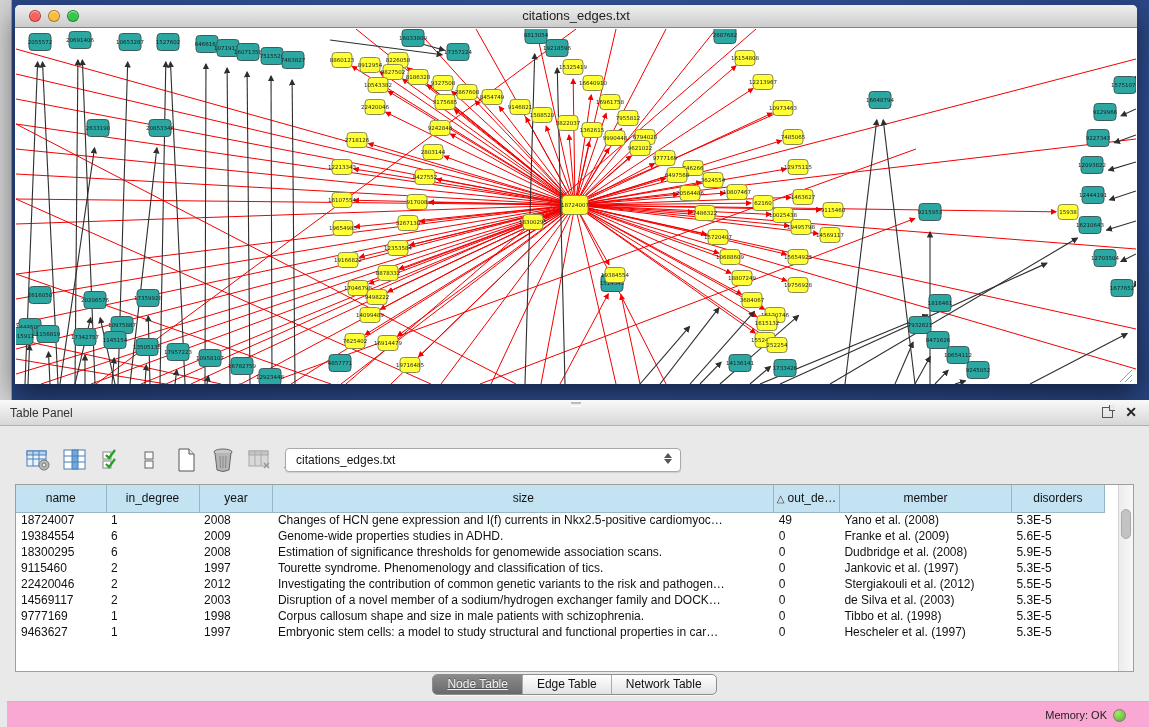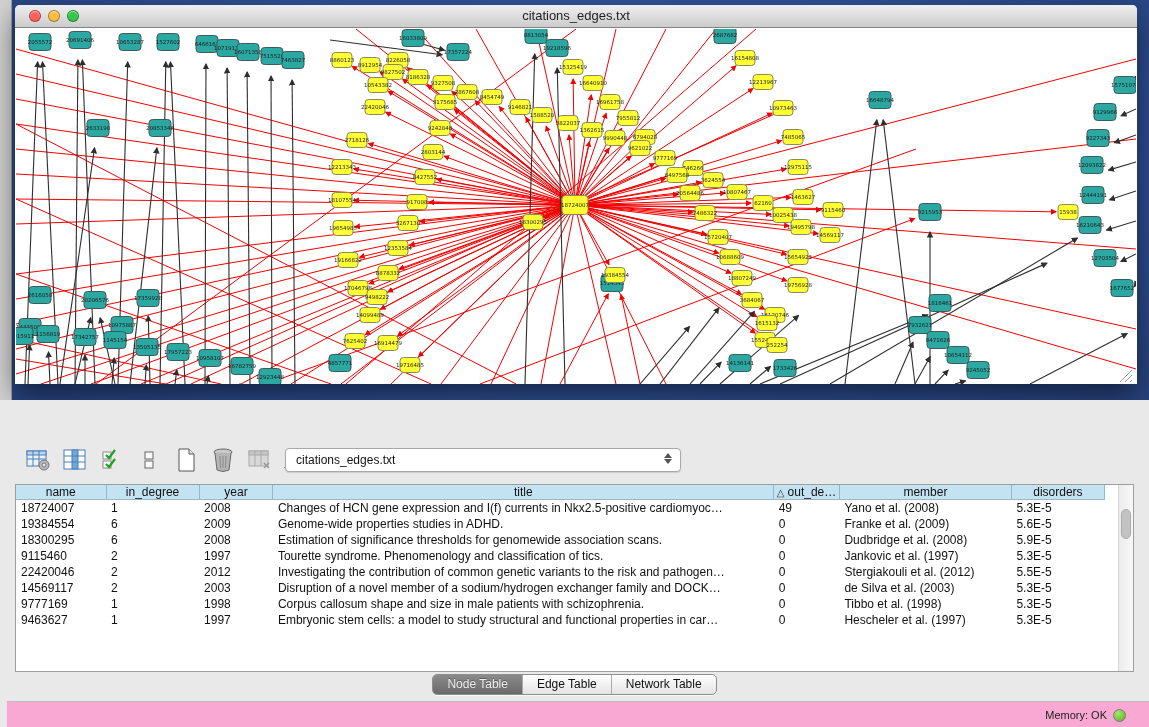--- a/index.html
+++ b/index.html
@@ -43,33 +43,33 @@
     box-shadow:0 1px 1px rgba(0,0,0,.12); }
   #table-select .val { position:absolute; left:10px; top:0; line-height:22px; }
   #table-select .arrows { position:absolute; right:8px; top:4px; display:flex; flex-direction:column; gap:1px; }
   #table-select .arrows i { width:0; height:0; border-left:4px solid transparent; border-right:4px solid transparent; }
   #table-select .arrows .up { border-bottom:5px solid #555; }
   #table-select .arrows .dn { border-top:5px solid #555; }
 
   #tablewrap { position:absolute; left:15px; top:84px; width:1119px; height:188px; background:#fff;
     border:1px solid #9e9e9e; overflow:hidden; }
   #grid { border-collapse:collapse; table-layout:fixed; width:1089px; font-size:12px; color:#111; }
-  #grid th { height:14px; background:var(--hdr,#c4e3f2); font-weight:normal; font-size:12px;
+  #grid th { height:27px; background:var(--hdr,#c4e3f2); font-weight:normal; font-size:12px;
     border-right:1px solid #94b8ca; border-bottom:1px solid #9bb6c4; text-align:center; overflow:hidden; white-space:nowrap; }
   #grid td { height:16px; padding:0 0 0 5px; white-space:nowrap; overflow:hidden; text-overflow:clip; }
   .sort-glyph { font-size:10px; margin-right:3px; color:#333; }
   #vscroll { position:absolute; right:0; top:0; bottom:0; width:15px; background:linear-gradient(90deg,#ececec,#f8f8f8); border-left:1px solid #d5d5d5; }
   #vscroll .thumb { position:absolute; left:2px; top:24px; width:10px; height:30px; border-radius:6px; background:#c3c3c3; border:1px solid #ababab; }
 
   #tabs { position:absolute; left:0; top:274px; width:100%; display:flex; justify-content:center; }
   #seg { display:flex; height:21px; border:1px solid #8d8d8d; border-radius:5px; overflow:hidden;
     background:linear-gradient(#ffffff,#e3e3e3); box-shadow:0 1px 0 rgba(255,255,255,.7); }
   #seg .tab { font-size:12px; line-height:19px; padding:0 14px; color:#111; border-right:1px solid #aaa; }
   #seg .tab:last-child { border-right:none; }
-  #seg .tab.active { background:linear-gradient(#8b8b8b,#6a6a6a); color:#efefef; text-shadow:0 -1px 0 rgba(0,0,0,.3); }
+  #seg .tab.active { background:linear-gradient(#8b8b8b,#6a6a6a); color:#efefef; text-shadow:0 -1px 0 rgba(0,0,0,.3);text-decoration:underline; }
 
   #statusbar { position:absolute; left:7px; bottom:0; width:100%; height:26px; background:#f9a8d4;
     border-top:1px solid #bcbcbc;padding-left:41px; }
   #memory { position:absolute; right:30px; top:0; height:26px; display:flex; align-items:center; gap:6px; font-size:11px; color:#222; }
   #memdot { width:13px; height:13px; border-radius:50%; border:1px solid #7a7a7a;
     background:radial-gradient(circle at 35% 30%, #a5e86b, #5cae25); }
 </style>
 </head>
 <body>
 <div id="screen">
@@ -514,20 +514,26 @@
           <rect x="546" y="166.5" width="26" height="19" rx="3.5" fill="#ffff33" stroke="#8a8a55" stroke-width="1"></rect>
           <text x="559" y="178" text-anchor="middle" class="node-label">18724007</text>
           <line x1="1104" y1="353" x2="1116" y2="341" stroke="#9a9a9a"></line>
           <line x1="1109" y1="353" x2="1116" y2="346" stroke="#9a9a9a"></line>
           <line x1="1114" y1="353" x2="1116" y2="351" stroke="#9a9a9a"></line>
         </svg>
     </div>
   </div>
 
   <div id="table-panel">
+    <div id="panel-header">
+      <span id="panel-title">Table Panel</span>
+      <span id="panel-grip"></span>
+      <span id="float-btn"></span>
+      <span id="close-btn">✕</span>
+    </div>
 
     <div id="toolbar">
       <span class="tbicon">
         <svg width="26" height="24">
             <rect x="2" y="3" width="19" height="15" fill="#eaf2fb" stroke="#4a7fb5"></rect>
             <rect x="2" y="3" width="19" height="4" fill="#b9d4ee" stroke="#4a7fb5"></rect>
             <line x1="8" y1="3" x2="8" y2="18" stroke="#4a7fb5"></line>
             <line x1="14" y1="3" x2="14" y2="18" stroke="#4a7fb5"></line>
             <line x1="2" y1="11" x2="21" y2="11" stroke="#4a7fb5"></line>
             <circle cx="19" cy="17" r="5" fill="#b9b9b9" stroke="#777"></circle>
@@ -600,21 +606,21 @@
             <col style="width: 495px;">
             <col style="width: 65px;">
             <col style="width: 170px;">
             <col style="width: 92px;">
           </colgroup>
         <thead>
             <tr id="headrow">
               <th><span>name</span></th>
               <th><span>in_degree</span></th>
               <th><span>year</span></th>
-              <th><span>title</span></th>
+              <th><span>size</span></th>
               <th><span class="sort-glyph">△</span><span>out_de…</span></th>
               <th><span>member</span></th>
               <th><span>disorders</span></th>
             </tr>
           </thead>
         <tbody id="bodyrows">
             <tr>
               <td>18724007</td>
               <td>1</td>
               <td>2008</td>

